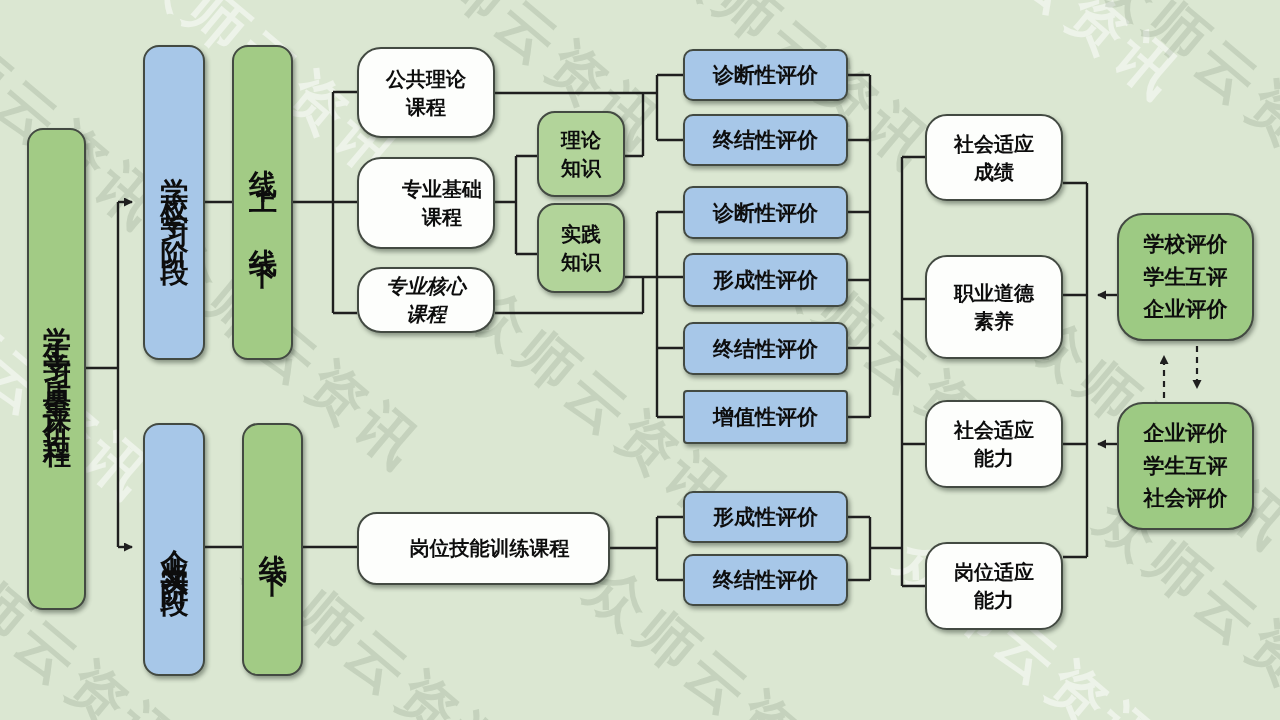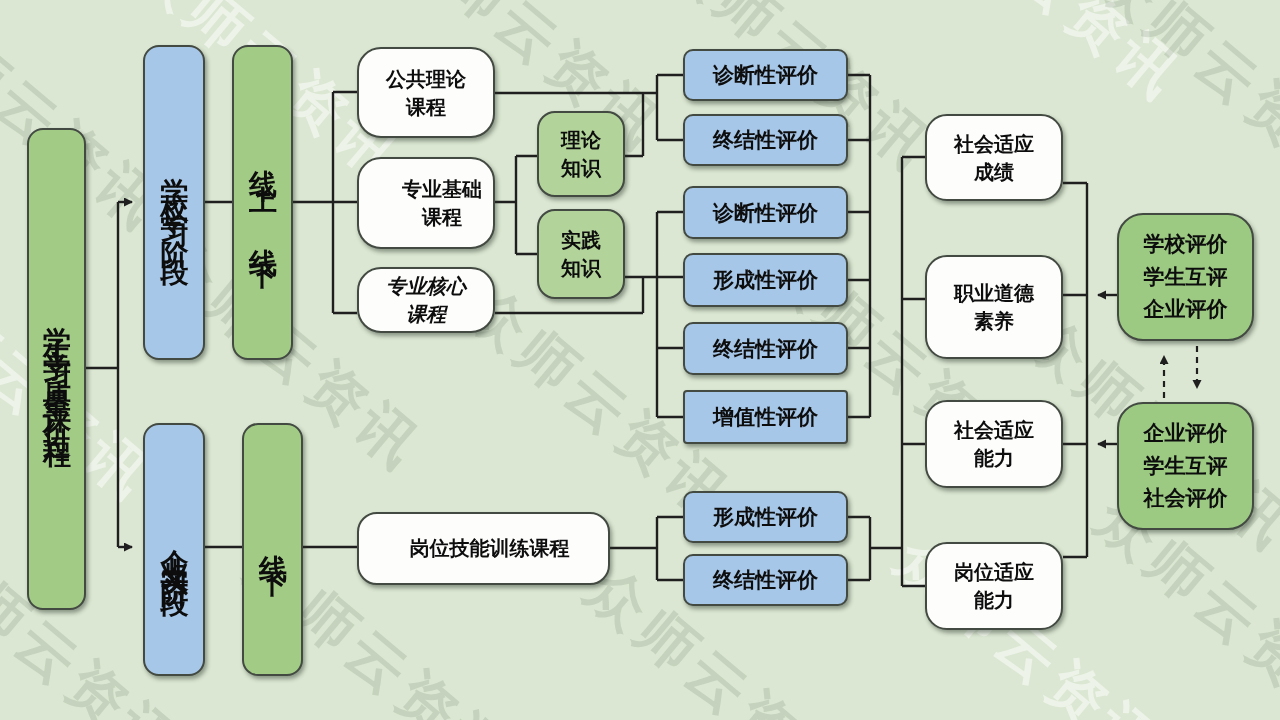--- a/index.html
+++ b/index.html
@@ -98,21 +98,21 @@
 
   <div class="box white" style="left:357px;top:47px;width:138px;height:91px;border-radius:24px;font-size:20px;line-height:1.4;">公共理论
 课程</div>
   <div class="box white" style="left:357px;top:157px;width:138px;height:92px;border-radius:24px;font-size:20px;line-height:1.4;padding-left:32px;">专业基础
 课程</div>
   <div class="box white" style="left:357px;top:267px;width:138px;height:66px;border-radius:24px;font-size:20px;line-height:1.4;font-style:italic;">专业核心
 课程</div>
 
   <div class="box green-light" style="left:537px;top:111px;width:88px;height:86px;border-radius:18px;font-size:20px;line-height:1.4;">理论
 知识</div>
-  <div class="box green-light" style="left:537px;top:209px;width:88px;height:90px;border-radius:18px;font-size:20px;line-height:1.4;">实践
+  <div class="box green-light" style="left:537px;top:203px;width:88px;height:90px;border-radius:18px;font-size:20px;line-height:1.4;">实践
 知识</div>
 
   <div class="box blue" style="left:683px;top:49px;width:165px;height:52px;border-radius:10px;font-size:21px;">诊断性评价</div>
   <div class="box blue" style="left:683px;top:114px;width:165px;height:52px;border-radius:10px;font-size:21px;">终结性评价</div>
   <div class="box blue" style="left:683px;top:186px;width:165px;height:53px;border-radius:10px;font-size:21px;">诊断性评价</div>
   <div class="box blue" style="left:683px;top:253px;width:165px;height:54px;border-radius:10px;font-size:21px;">形成性评价</div>
   <div class="box blue" style="left:683px;top:322px;width:165px;height:53px;border-radius:10px;font-size:21px;">终结性评价</div>
   <div class="box blue" style="left:683px;top:390px;width:165px;height:54px;border-radius:4px;font-size:21px;">增值性评价</div>
 
   <div class="box white" style="left:357px;top:512px;width:253px;height:73px;border-radius:20px;font-size:20px;padding-left:12px;">岗位技能训练课程</div>

